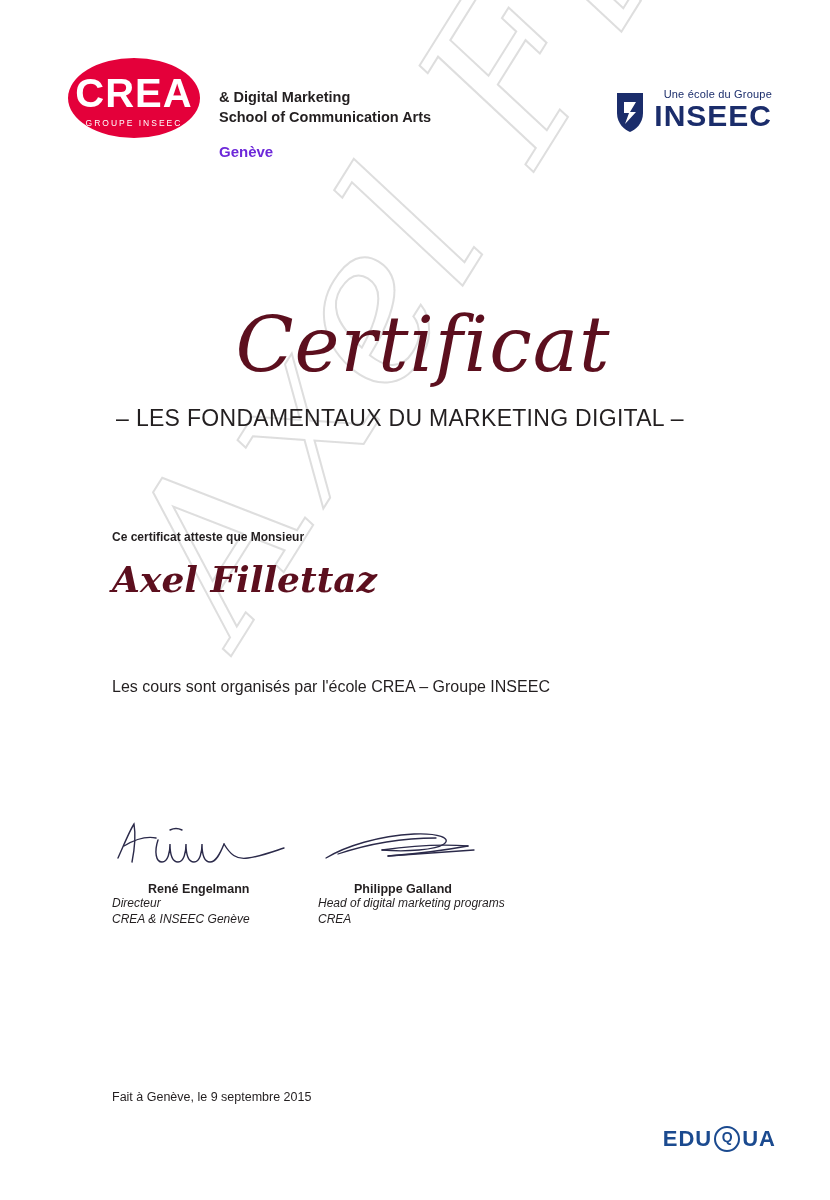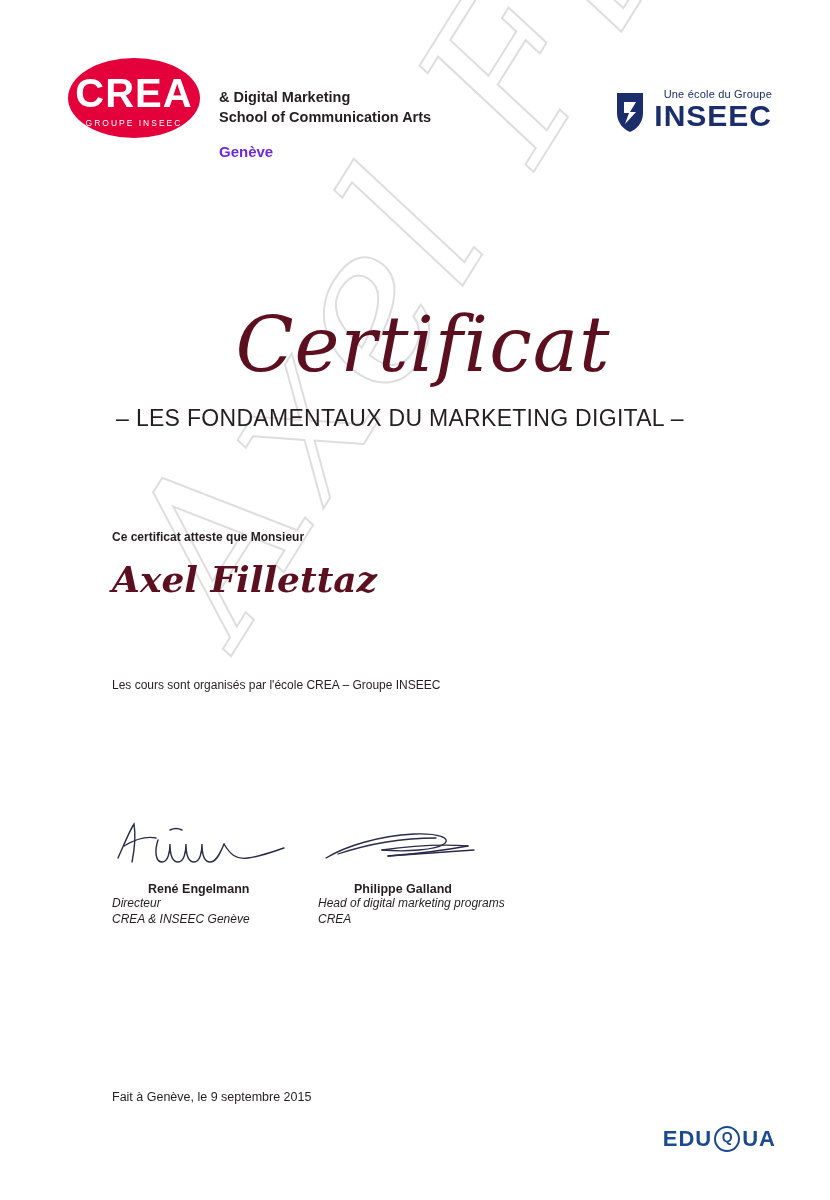--- a/index.html
+++ b/index.html
@@ -172,21 +172,21 @@
     left: 104px; top: 615px;
     width: 600px;
     font-size: 13.4px;
     font-weight: bold;
     line-height: 1.55;
     color: #231f20;
   }
   .org-text {
     position: absolute;
     left: 104px; top: 678px;
-    font-size: 12px;
+    font-size: 16px;
     color: #231f20;
   }
 
   
   .sig-block { position: absolute; z-index: 9; }
   .sig-1 { left: 104px; top: 810px; }
   .sig-2 { left: 310px; top: 810px; }
   .sig-img { height: 70px; }
   .sig-name {
     font-size: 12.5px;

